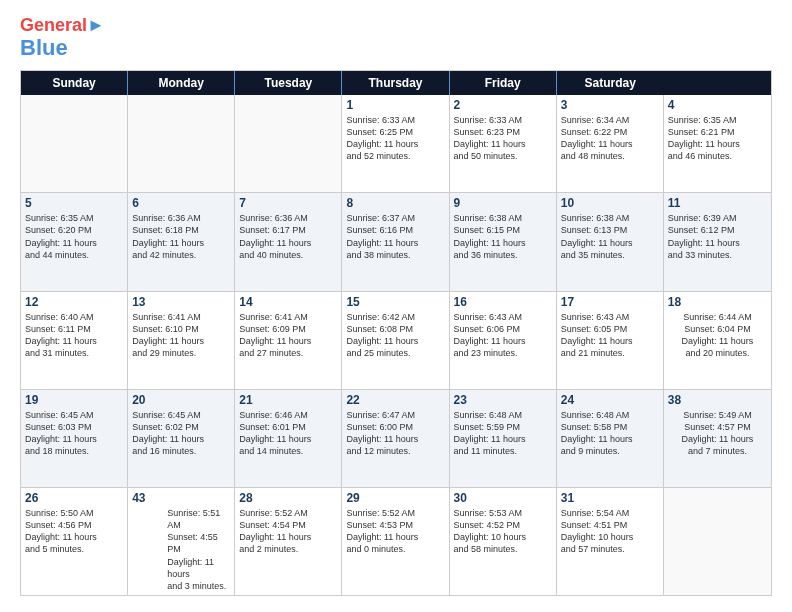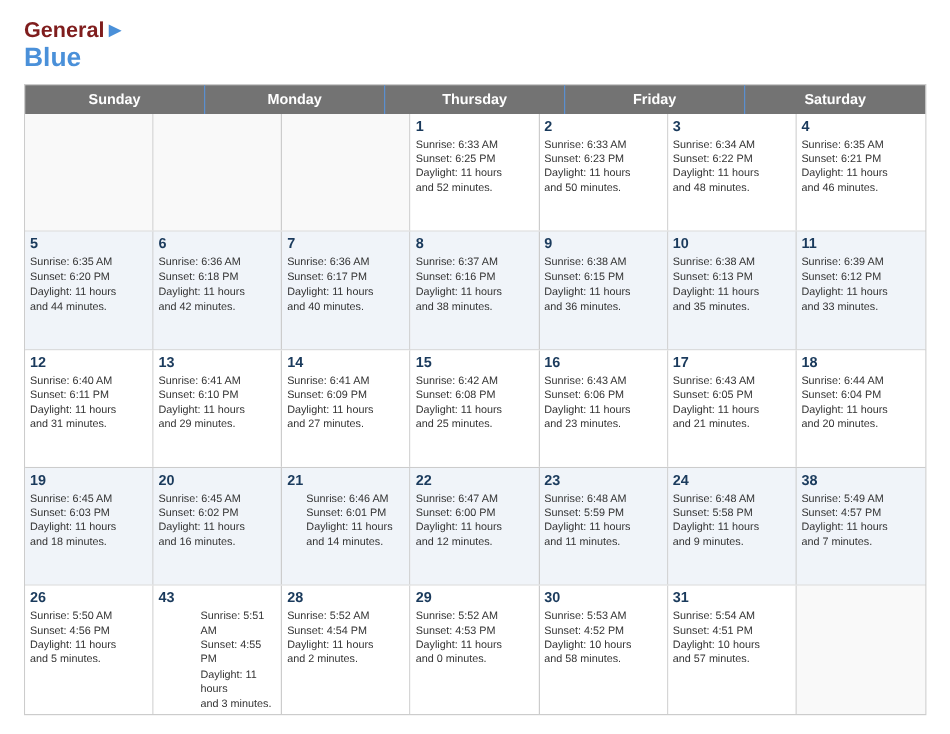--- a/index.html
+++ b/index.html
@@ -56,22 +56,22 @@
       margin-top: 2px;
     }
     .calendar {
       flex: 1;
       display: flex;
       flex-direction: column;
       border: 1px solid #ccc;
     }
     .cal-header {
       display: grid;
-      grid-template-columns: repeat(5, 1fr);
-      background: #737373;
+      grid-template-columns: repeat(7, 1fr);
+      background: #0f172a;
     }
     .cal-header-cell {
       color: #fff;
       font-size: 12px;
       font-weight: bold;
       text-align: center;
       padding: 5px 2px;
       border-right: 1px solid #5a8fd0;
     }
     .cal-header-cell:last-child { border-right: none; }
@@ -116,33 +116,34 @@
     .cal-row:nth-child(even) .cal-cell.empty { background: #eaeff5; }
   </style>
 </head>
 <body>
 
 <div class="page">
   <div class="header">
     <div class="logo">
       <div class="logo-line">
         <span class="logo-text">
-          <span style="color:#7f1d1d">General</span><span style="color:#4a90d9">►</span>
+          <span style="color:#ef4444">General</span><span style="color:#4a90d9">►</span>
         </span>
       </div>
       <div>
         <span class="logo-text" style="color:#4a90d9;font-size:22px;font-weight:bold;">Blue</span>
       </div>
     </div>
   </div>
 
   <div class="calendar">
     <div class="cal-header" id="cal-header">
         <div class="cal-header-cell">Sunday</div>
         <div class="cal-header-cell">Monday</div>
+        <div class="cal-header-cell">Tuesday</div>
         <div class="cal-header-cell">Thursday</div>
         <div class="cal-header-cell">Friday</div>
         <div class="cal-header-cell">Saturday</div>
       </div>
     <div class="cal-body" id="cal-body">
         <div class="cal-row">
           <div class="cal-cell empty"></div>
           <div class="cal-cell empty"></div>
           <div class="cal-cell empty"></div>
           <div class="cal-cell">
@@ -263,21 +264,21 @@
           </div>
           <div class="cal-cell">
             <span class="day-num">17</span>
             <div class="cell-text" style="white-space: pre-line;">Sunrise: 6:43 AM
 Sunset: 6:05 PM
 Daylight: 11 hours
 and 21 minutes.</div>
           </div>
           <div class="cal-cell">
             <span class="day-num">18</span>
-            <div class="cell-text" style="white-space: pre-line;">Sunrise: 6:44 AM
+            <div class="cell-text" style="white-space: pre-line; text-align: center;">Sunrise: 6:44 AM
 Sunset: 6:04 PM
 Daylight: 11 hours
 and 20 minutes.</div>
           </div>
         </div>
         <div class="cal-row">
           <div class="cal-cell">
             <span class="day-num">19</span>
             <div class="cell-text" style="white-space: pre-line;">Sunrise: 6:45 AM
 Sunset: 6:03 PM
@@ -286,21 +287,21 @@
           </div>
           <div class="cal-cell">
             <span class="day-num">20</span>
             <div class="cell-text" style="white-space: pre-line;">Sunrise: 6:45 AM
 Sunset: 6:02 PM
 Daylight: 11 hours
 and 16 minutes.</div>
           </div>
           <div class="cal-cell">
             <span class="day-num">21</span>
-            <div class="cell-text" style="white-space: pre-line; margin-left: 16px;">Sunrise: 6:46 AM
+            <div class="cell-text" style="white-space: pre-line;">Sunrise: 6:46 AM
 Sunset: 6:01 PM
 Daylight: 11 hours
 and 14 minutes.</div>
           </div>
           <div class="cal-cell">
             <span class="day-num">22</span>
             <div class="cell-text" style="white-space: pre-line;">Sunrise: 6:47 AM
 Sunset: 6:00 PM
 Daylight: 11 hours
 and 12 minutes.</div>
@@ -314,21 +315,21 @@
           </div>
           <div class="cal-cell">
             <span class="day-num">24</span>
             <div class="cell-text" style="white-space: pre-line;">Sunrise: 6:48 AM
 Sunset: 5:58 PM
 Daylight: 11 hours
 and 9 minutes.</div>
           </div>
           <div class="cal-cell">
             <span class="day-num">38</span>
-            <div class="cell-text" style="white-space: pre-line;">Sunrise: 5:49 AM
+            <div class="cell-text" style="white-space: pre-line; text-align: center;">Sunrise: 5:49 AM
 Sunset: 4:57 PM
 Daylight: 11 hours
 and 7 minutes.</div>
           </div>
         </div>
         <div class="cal-row">
           <div class="cal-cell">
             <span class="day-num">26</span>
             <div class="cell-text" style="white-space: pre-line;">Sunrise: 5:50 AM
 Sunset: 4:56 PM

